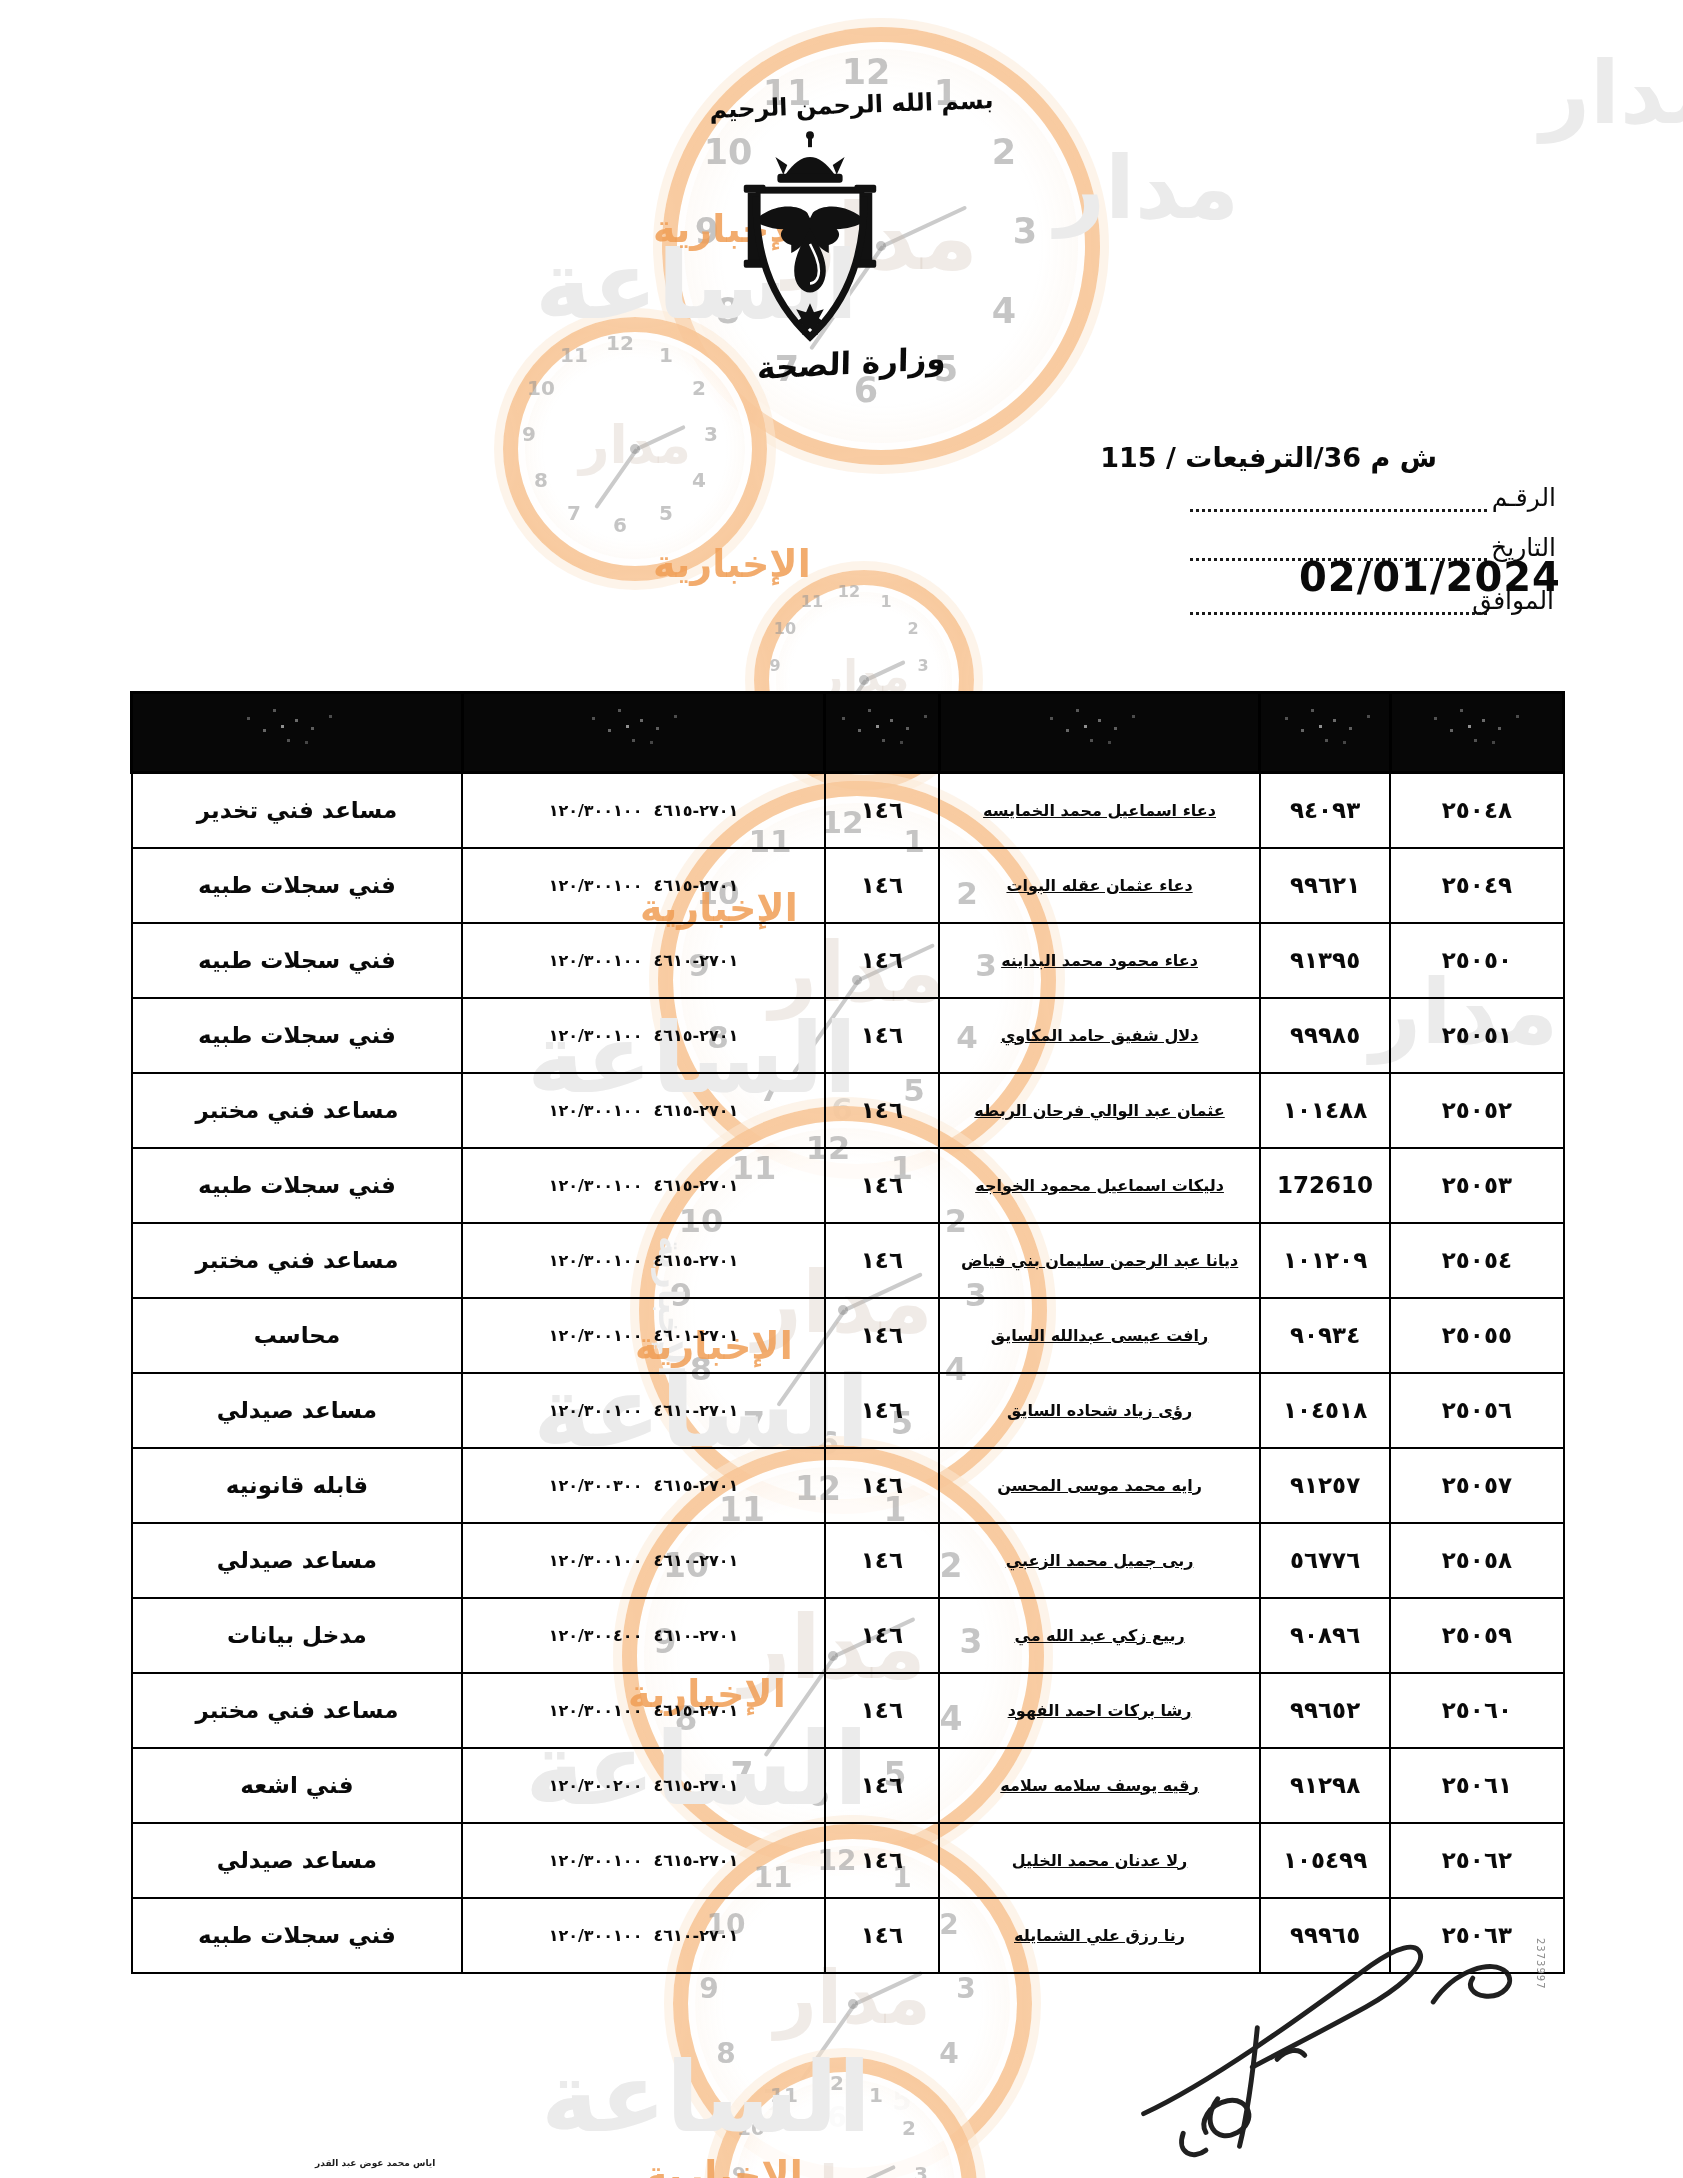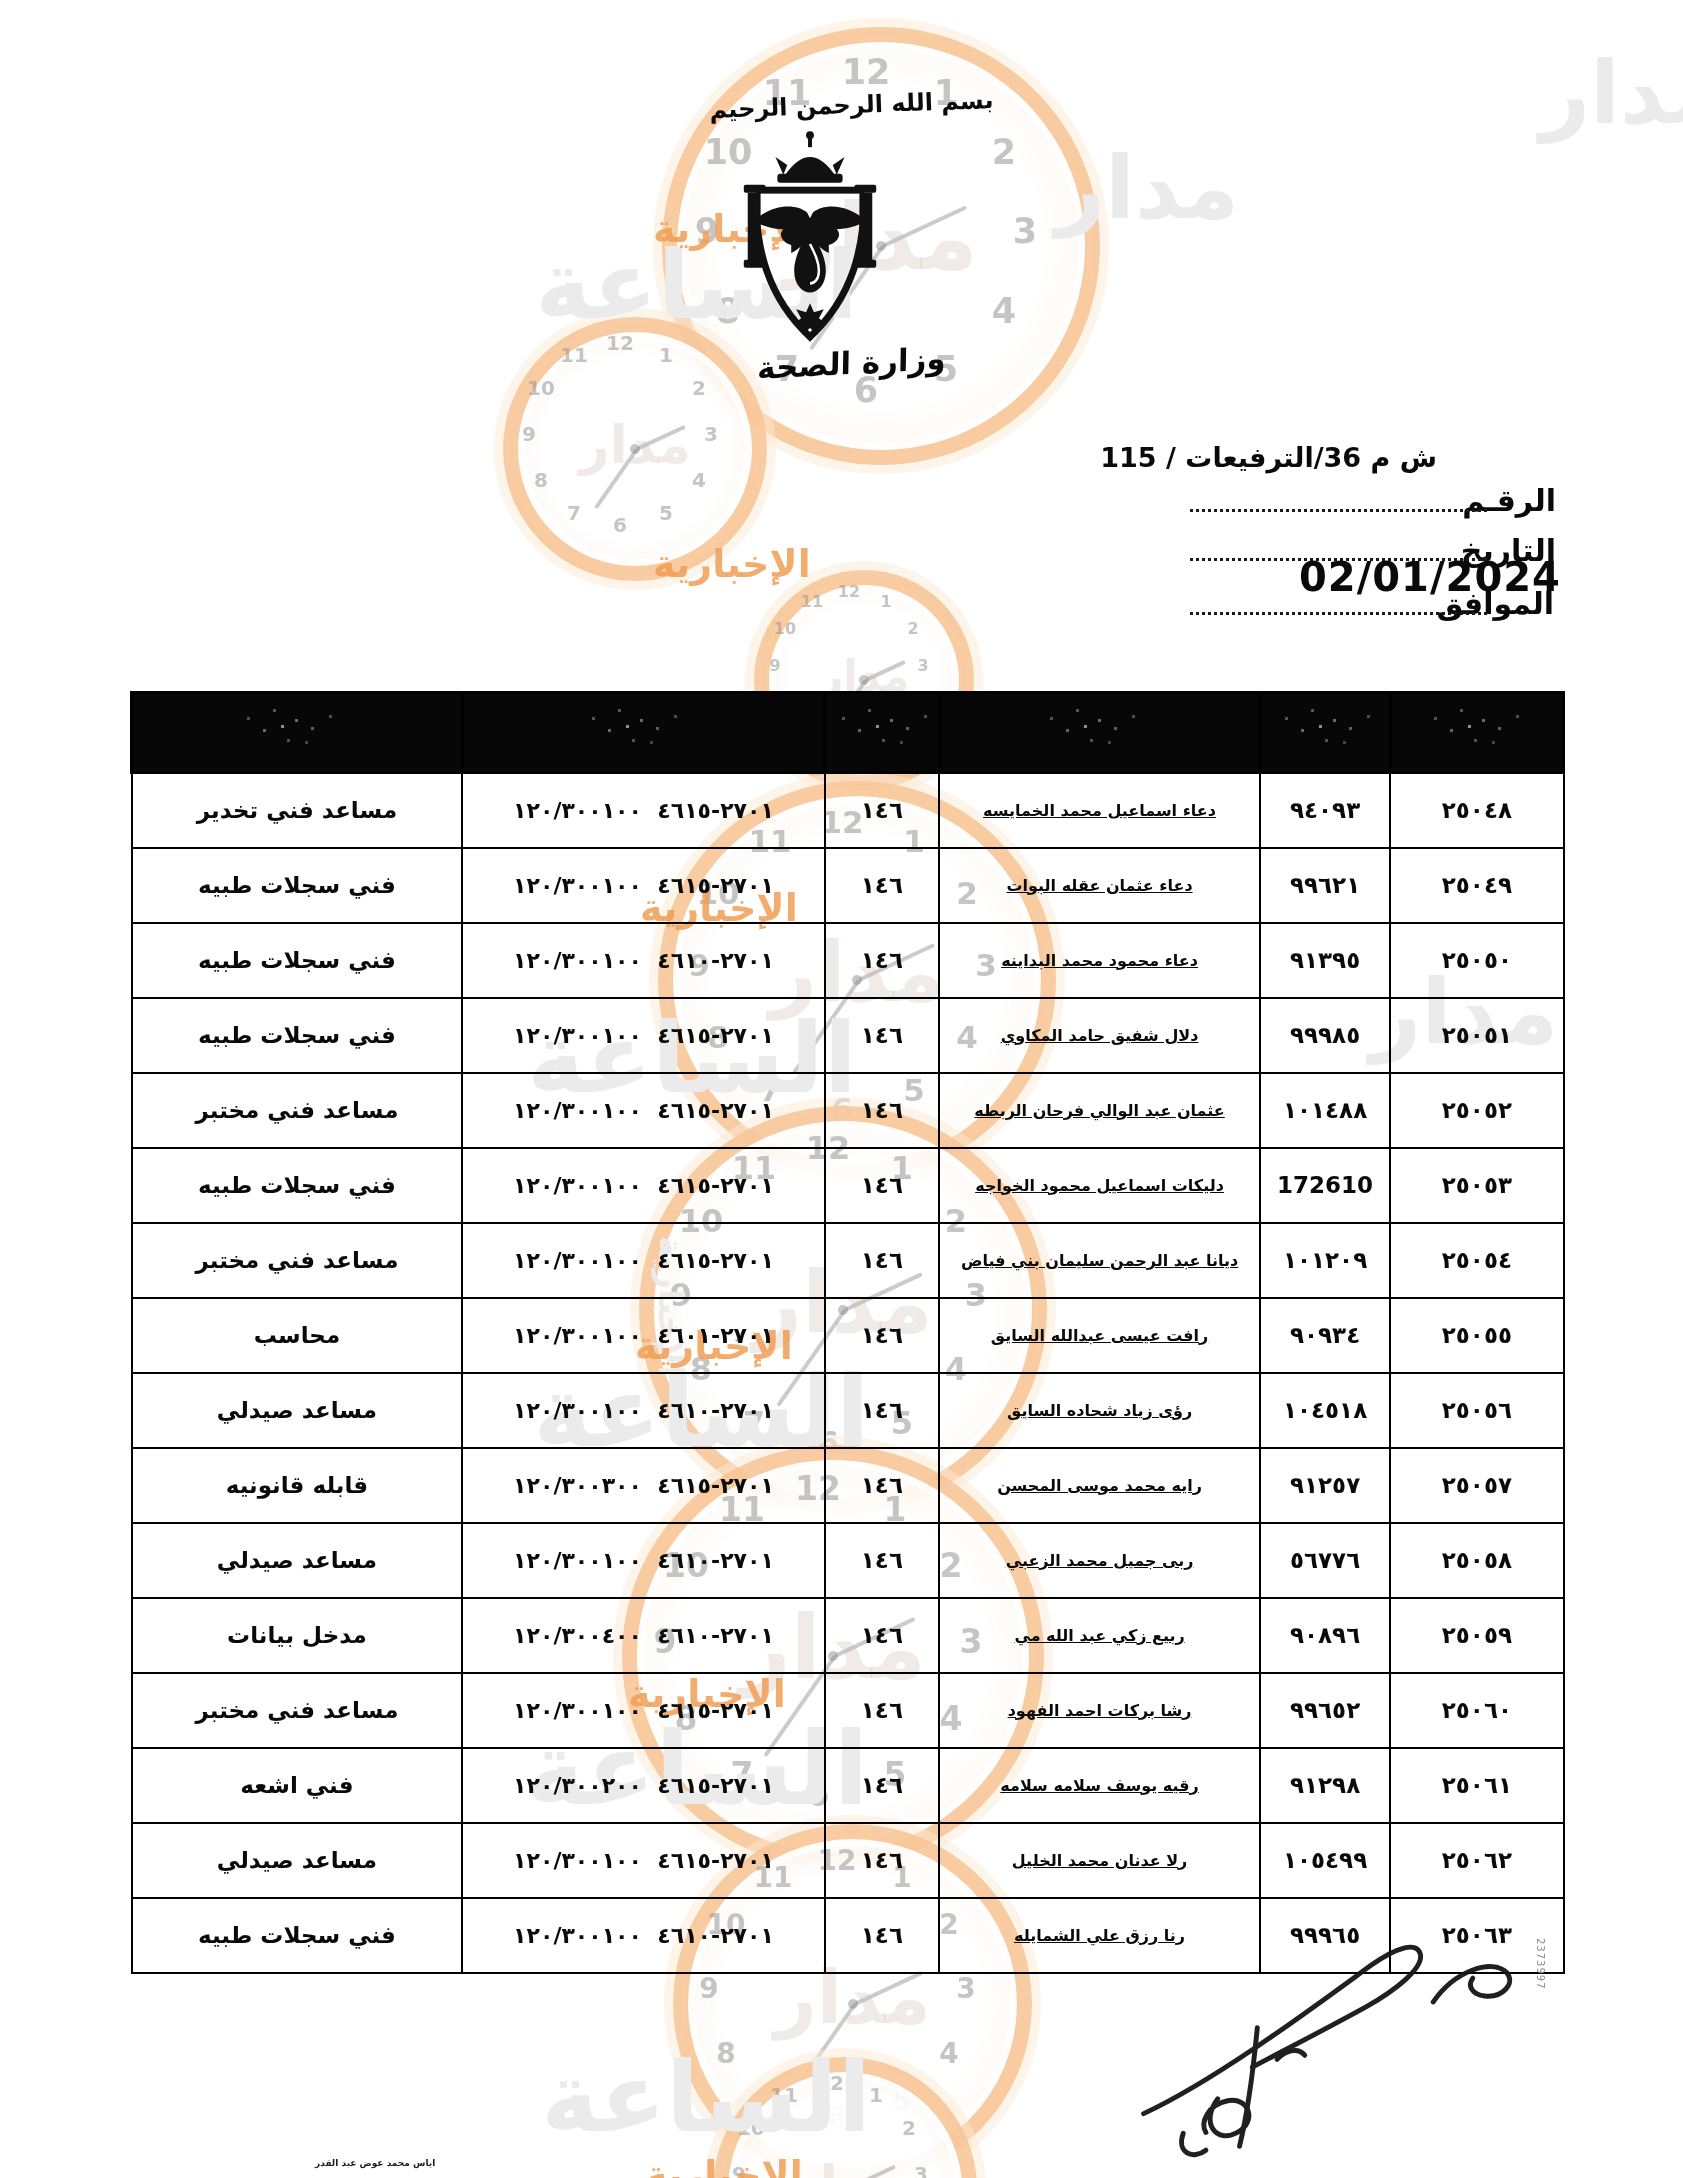--- a/index.html
+++ b/index.html
@@ -26,21 +26,21 @@
   
   #content{position:absolute;inset:0;z-index:1;}
   .abs{position:absolute;}
   #bismillah{left:693px;top:91px;width:317px;text-align:center;font-size:24px;font-weight:bold;
     transform:rotate(-2deg);}
   #emblem{left:726px;top:127px;}
   #ministry-name{left:693px;top:345px;width:317px;text-align:center;font-size:31px;font-weight:bold;
     transform:rotate(-3deg) skewX(-4deg);}
   
   #ref-line{right:246px;top:442px;font-size:27px;font-weight:bold;direction:rtl;}
-  .ref-label{font-size:30px;font-weight:bold;direction:rtl;}
+  .ref-label{font-size:25px;font-weight:normal;direction:rtl;}
   #lbl-raqam{right:127px;top:483px;}
   #lbl-tarikh{right:127px;top:533px;}
   #lbl-muwafiq{right:129px;top:586px;}
   .dotline{border-bottom:3px dotted #1a1a1a;width:297px;height:0;}
   #dots-raqam{left:1190px;top:509px;}
   #dots-tarikh{left:1190px;top:558px;}
   #dots-muwafiq{left:1190px;top:612px;}
   #date-value{left:1299px;top:554px;font-size:40px;font-weight:bold;direction:ltr;letter-spacing:1px;}
   
   #table-wrap{left:130px;top:691px;width:1435px;}
@@ -50,21 +50,21 @@
   thead th{background:#070707;height:75px;border:3px solid #000;position:relative;}
   thead th::after{content:"";position:absolute;left:45%;top:40%;width:3px;height:3px;background:rgba(255,255,255,.55);
     box-shadow:14px -6px 0 rgba(255,255,255,.40),30px 2px 0 rgba(255,255,255,.35),
     -18px 4px 0 rgba(255,255,255,.38),-34px -8px 0 rgba(255,255,255,.30),
     48px -10px 0 rgba(255,255,255,.28),6px 14px 0 rgba(255,255,255,.30),
     -8px -16px 0 rgba(255,255,255,.32),24px 16px 0 rgba(255,255,255,.25);}
   td{font-size:23px;font-weight:bold;text-align:center;vertical-align:middle;
     padding:6px 6px;height:61px;line-height:1.35;background:transparent;}
   td.name{font-size:16px;text-decoration:underline;}
   .num,.code{direction:ltr;unicode-bidi:bidi-override;white-space:pre;}
-  td.code-cell{font-size:22px;margin-left:36px;}
+  td.code-cell{font-size:16px;margin-left:36px;}
   
   #sig-svg{left:1069px;top:1911px;}
   #side-number{left:1546px;top:1938px;color:#8a8a8a;font-size:10px;
     transform:rotate(90deg);transform-origin:left top;letter-spacing:1px;}
   #footer-small{left:315px;top:2158px;font-size:9px;font-weight:bold;color:#1c1c1c;
     direction:rtl;filter:blur(0.3px);}
 </style>
 </head>
 <body>
 

